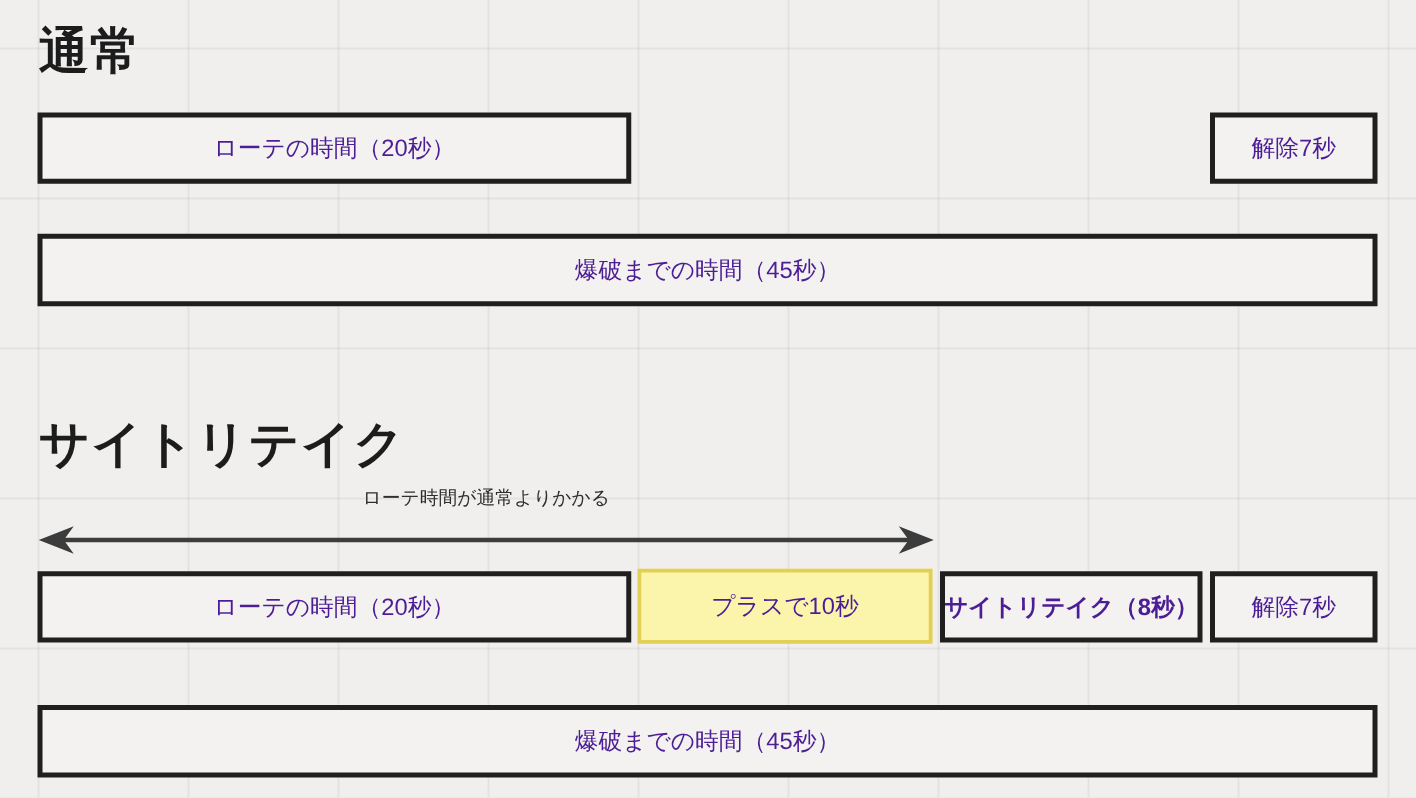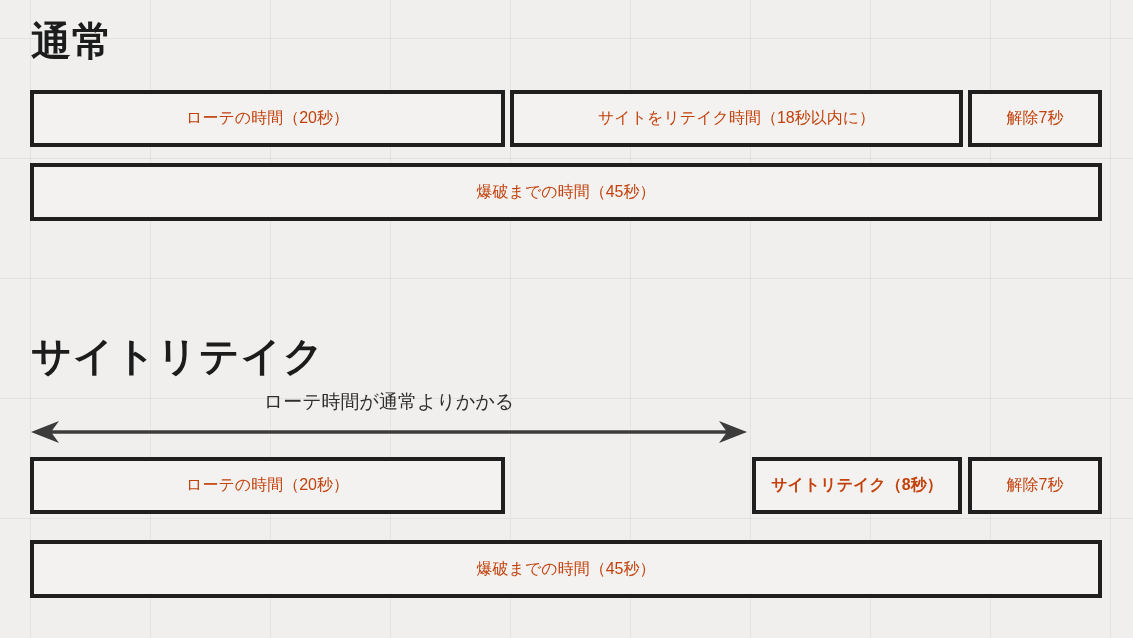--- a/index.html
+++ b/index.html
@@ -32,77 +32,78 @@
   }
   .seg {
     position: absolute;
     box-sizing: border-box;
     height: 57px;
     border: 4px solid #1f1f1f;
     background: #f3f2f0;
     display: flex;
     align-items: center;
     justify-content: center;
-    font-size: 16px;
-    color: #c2410c;
+    font-size: 19px;
+    color: #4c1d95;
     white-space: nowrap;
     overflow: hidden;
   }
   .seg.highlight {
     border: 3px solid #e2cf55;
     background: #fbf4ab;
   }
   .bar {
     position: absolute;
     left: 30px;
     width: 1072px;
     height: 58px;
+    margin-top: 24px;
   }
   .annotation {
     position: absolute;
     left: 30px;
     top: 389px;
     width: 718px;
     text-align: center;
-    font-size: 19px;
+    font-size: 15px;
     color: #2e2e2e;
     white-space: nowrap;
   }
   .arrow-wrap {
     position: absolute;
     left: 28px;
     top: 418px;
     width: 722px;
     height: 28px;
   }
 </style>
 </head>
 <body>
 
 <div class="canvas">
 
   <div class="section-title" style="top:21px;">通常</div>
 
   <div class="seg" style="left:30px; top:90px; width:475px;">ローテの時間（20秒）</div>
-  <div class="seg" style="left:510px; top:90px; width:453px;">サイトをリテイク時間（18秒以内に）</div>
   <div class="seg" style="left:968px; top:90px; width:134px;">解除7秒</div>
 
   <div class="seg bar" style="top:163px;">爆破までの時間（45秒）</div>
 
   <div class="section-title" style="top:336px;">サイトリテイク</div>
 
   <div class="annotation">ローテ時間が通常よりかかる</div>
 
   <div class="arrow-wrap">
     <svg width="722" height="28" viewBox="0 0 722 28">
       <line x1="18" y1="14" x2="704" y2="14" stroke="#3c3c3c" stroke-width="3.5"></line>
       <polygon points="3,14 31,3 23,14 31,25" fill="#3c3c3c"></polygon>
       <polygon points="719,14 691,3 699,14 691,25" fill="#3c3c3c"></polygon>
     </svg>
   </div>
 
   <div class="seg" style="left:30px; top:457px; width:475px;">ローテの時間（20秒）</div>
+  <div class="seg highlight" style="left:510px; top:455px; width:236px; height:60px;">プラスで10秒</div>
   <div class="seg" style="left:752px; top:457px; width:210px;font-weight:bold;">サイトリテイク（8秒）</div>
   <div class="seg" style="left:968px; top:457px; width:134px;">解除7秒</div>
 
   <div class="seg bar" style="top:540px;">爆破までの時間（45秒）</div>
 
 </div>
 
 </body></html>

